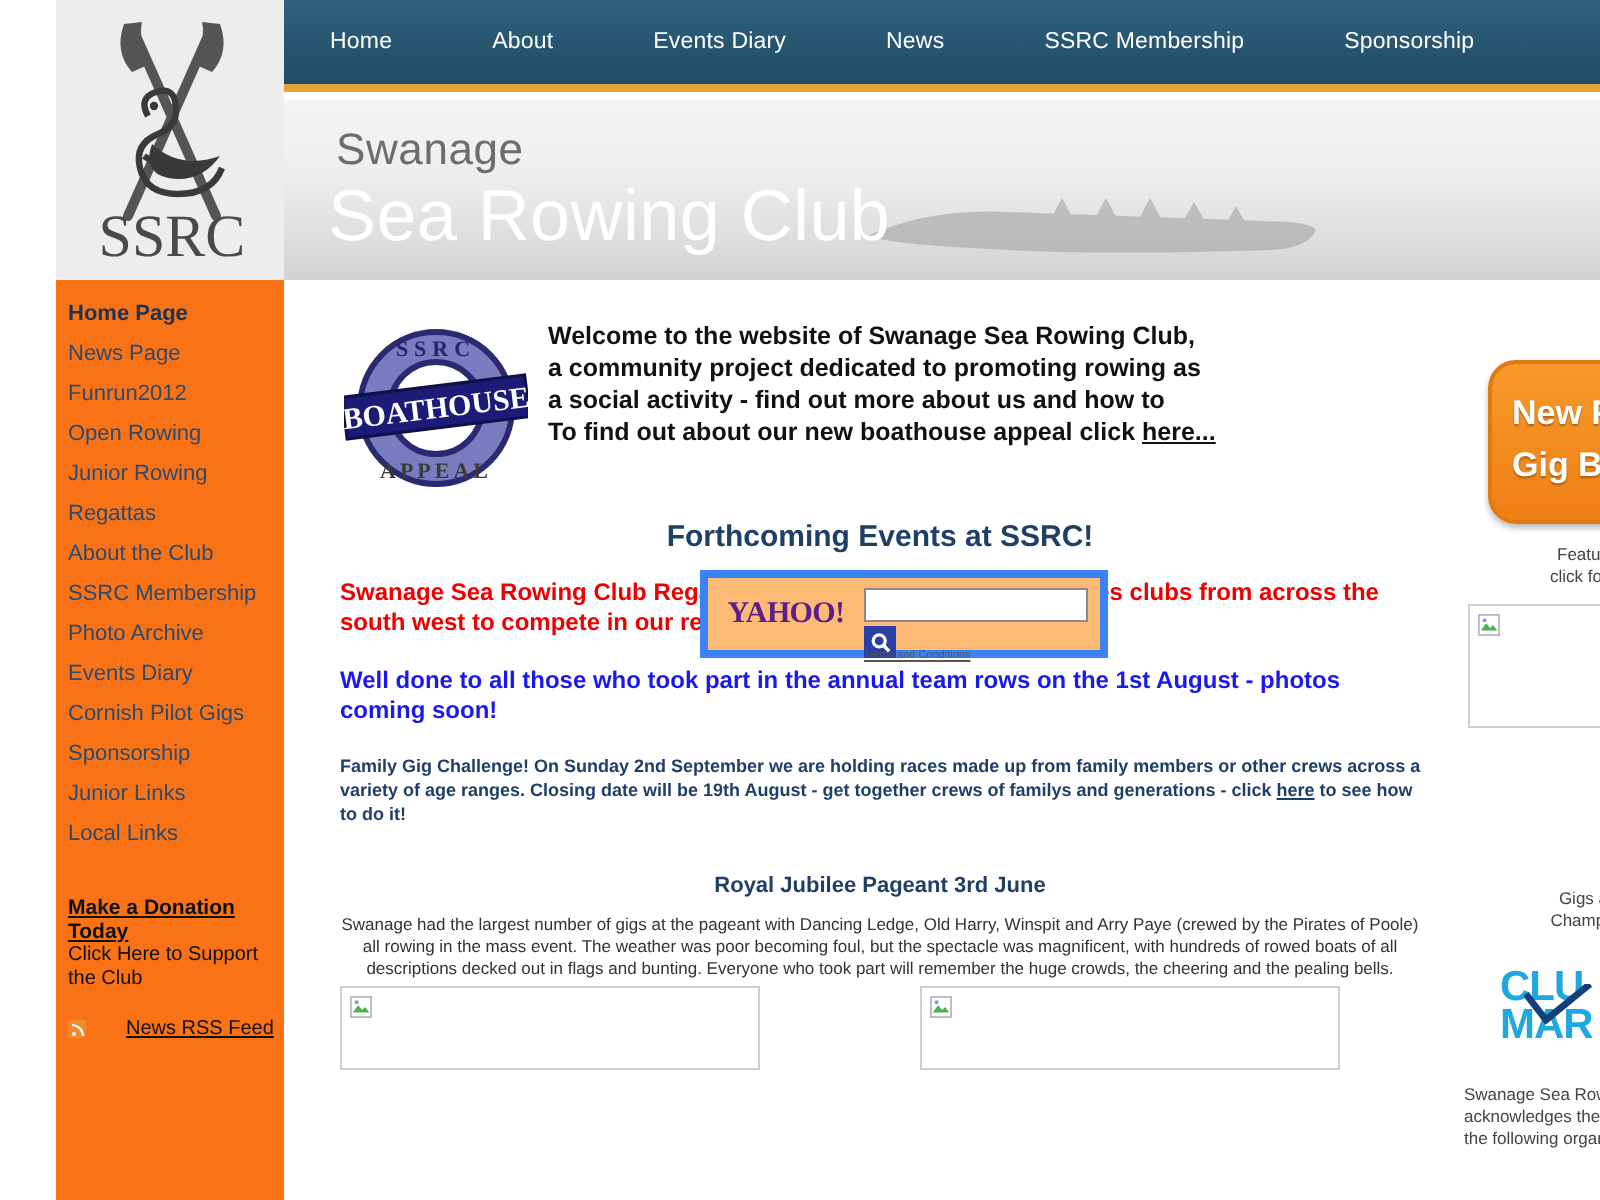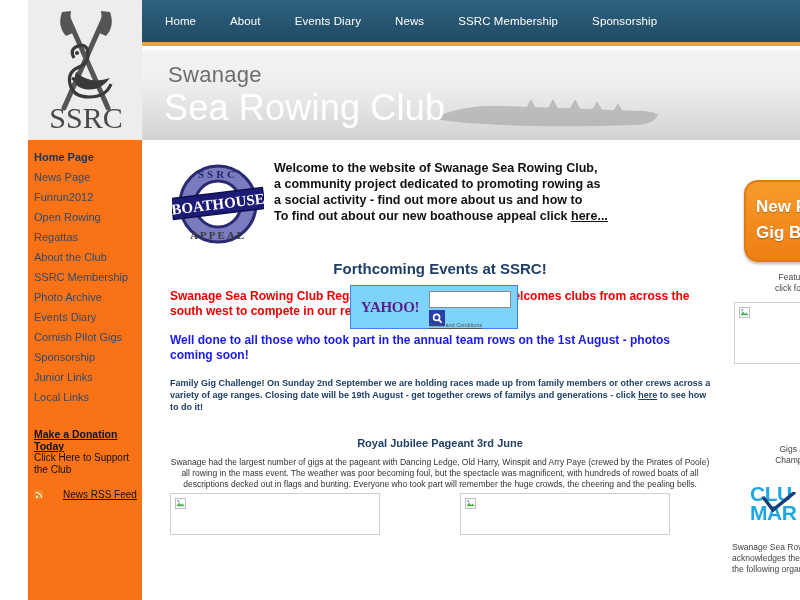--- a/index.html
+++ b/index.html
@@ -15,21 +15,21 @@
   #page { position: relative; width: 800px; height: 600px; background: #fff; }
 
   
   .topbar {
     position: absolute; left: 0; top: 0; width: 800px; height: 46px;
     background: linear-gradient(180deg, #2e6280 0%, #275570 55%, #1f4c66 100%);
     border-bottom: 4px solid #e8a33d;
   }
   .topbar-inner {
     position: absolute; left: 148px; top: 0; height: 42px;
-    display: flex; align-items: center; gap: 0px;
+    display: flex; align-items: center; gap: 16px;
   }
   .nav-item {
     color: #ffffff; font-size: 11.5px; letter-spacing: .1px;
     padding: 0 17px; line-height: 42px; white-space: nowrap;
     text-decoration: none; cursor: pointer;
   }
 
   
   .logo-plate {
     position: absolute; left: 28px; top: 0; width: 114px; height: 140px;
@@ -104,21 +104,21 @@
   }
 
   .welcome-row { display: flex; gap: 10px; padding: 16px 0 0 22px; }
   .welcome-text { font-size: 12.5px; color: #111; line-height: 16px; font-weight: bold; }
   .welcome-text .ln { display: block; white-space: nowrap; }
   .inline-link { color: #111; text-decoration: underline; cursor: pointer; }
 
   
   .yahoo-box {
     position: absolute; left: 200px; top: 141px;
-    width: 168px; height: 44px; background: #7dd3fc; border: 1px solid #3b82f6;
+    width: 204px; height: 44px; background: #fdba74; border: 4px solid #3b82f6;
     display: flex; align-items: stretch;
   }
   .yahoo-left {
     width: 78px; display: flex; align-items: center; justify-content: center;
   }
   .yahoo-word {
     font-family: "Liberation Serif", serif; font-size: 15px; font-weight: bold;
     color: #5c1e8c; letter-spacing: -.3px;
   }
   .yahoo-right { flex: 1; padding: 3px 6px 0 0; position: relative; }
@@ -263,20 +263,21 @@
     <div class="banner-sub">Swanage</div>
     <div class="banner-main">Sea Rowing Club</div>
   </div>
 
   <div class="sidebar">
     <nav class="sidebar-nav">
       <a class="side-item active">Home Page</a>
       <a class="side-item">News Page</a>
       <a class="side-item">Funrun2012</a>
       <a class="side-item">Open Rowing</a>
+      <a class="side-item">Junior Rowing</a>
       <a class="side-item">Regattas</a>
       <a class="side-item">About the Club</a>
       <a class="side-item">SSRC Membership</a>
       <a class="side-item">Photo Archive</a>
       <a class="side-item">Events Diary</a>
       <a class="side-item">Cornish Pilot Gigs</a>
       <a class="side-item">Sponsorship</a>
       <a class="side-item">Junior Links</a>
       <a class="side-item">Local Links</a>
     </nav>

